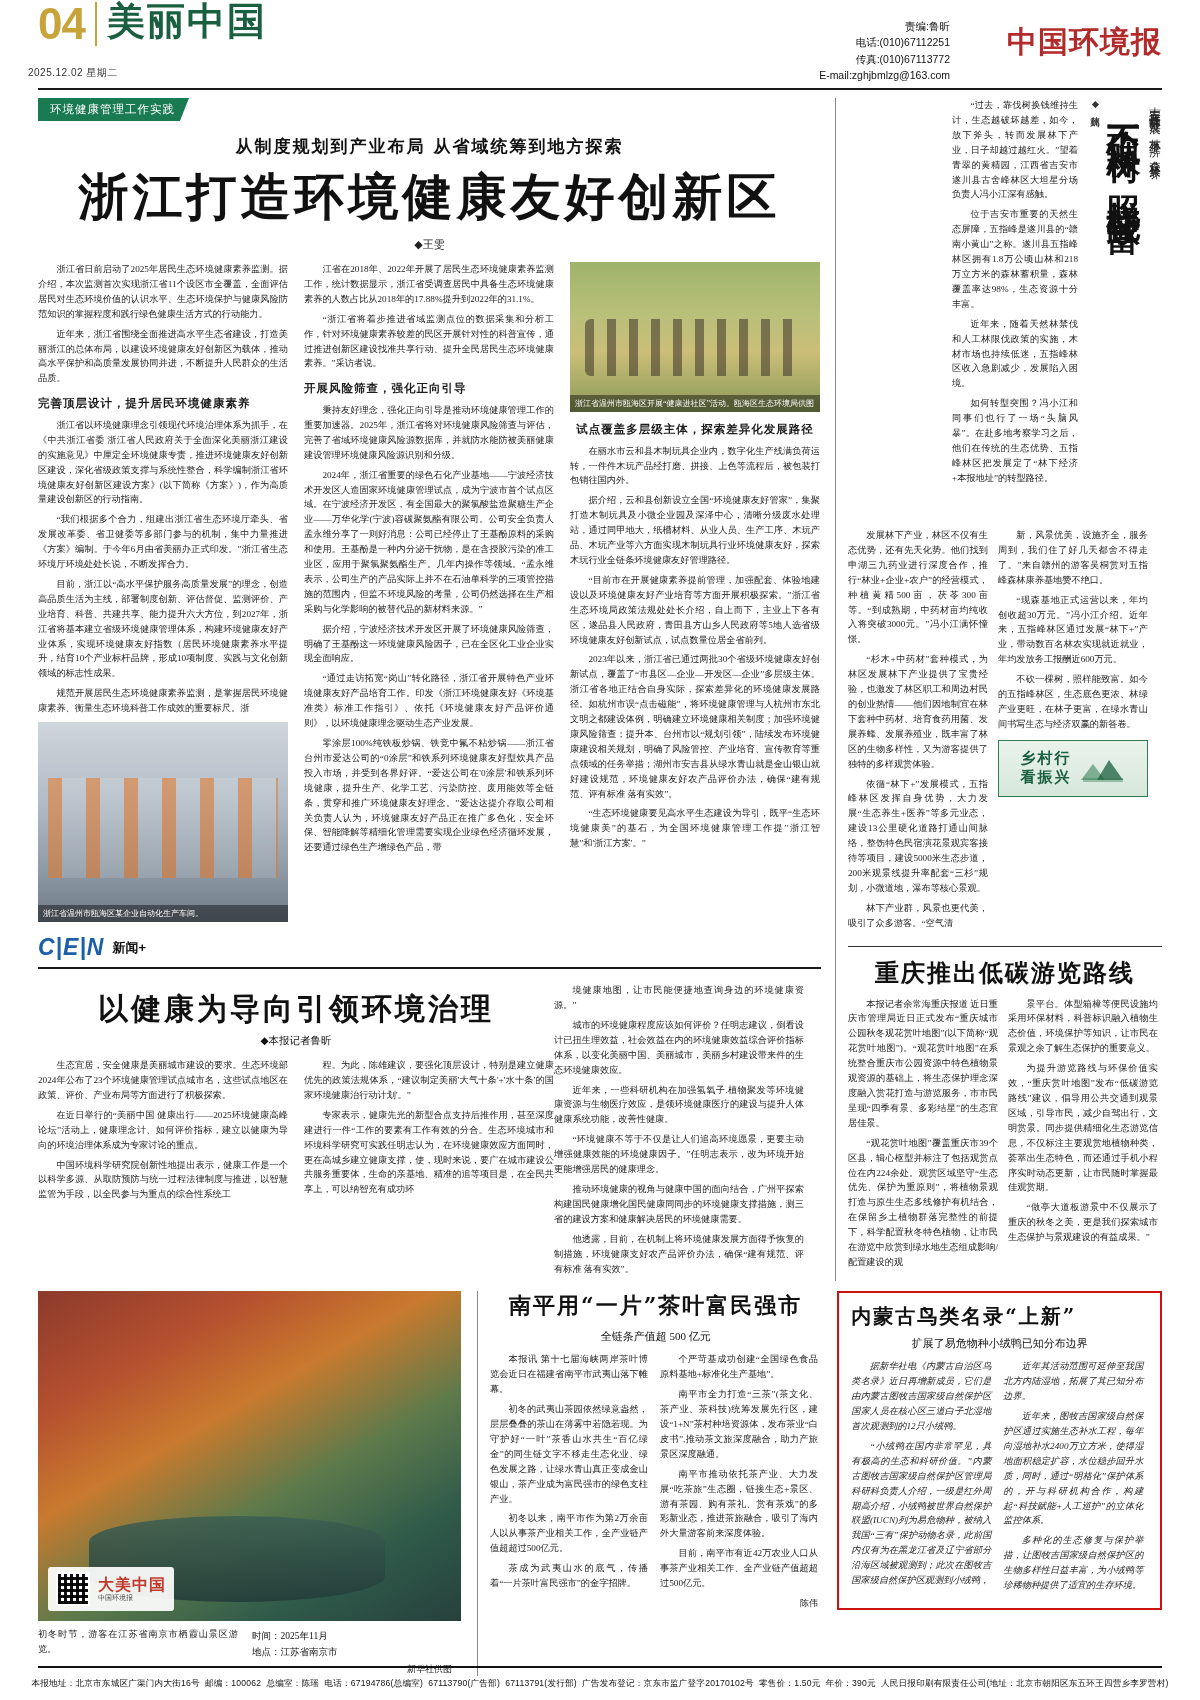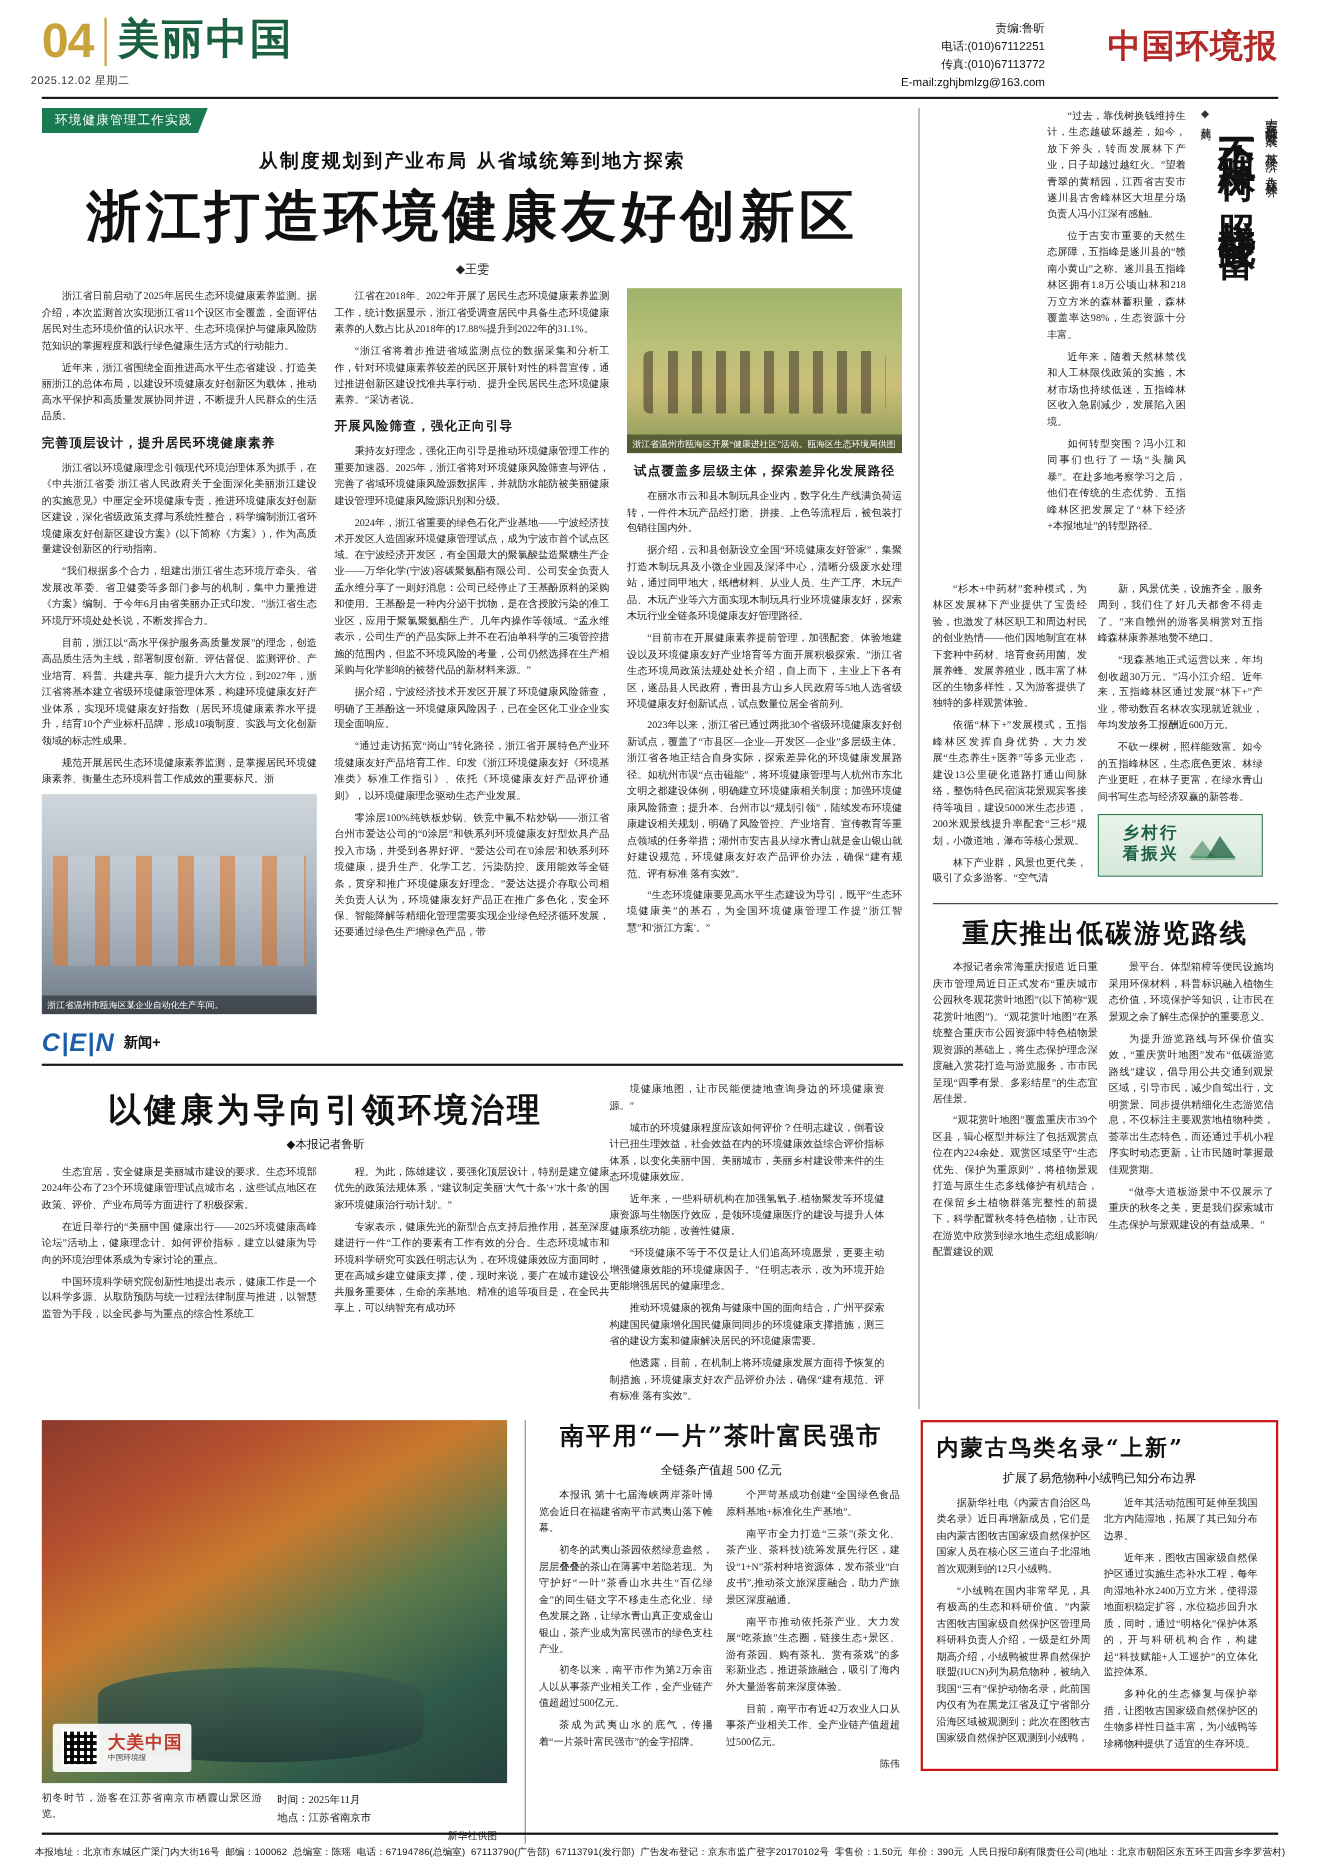--- a/index.html
+++ b/index.html
@@ -9,21 +9,21 @@
     background:#ffffff;
     font-family:"Liberation Serif", "DejaVu Serif", serif;
     color:#111;
     position:relative;
     overflow:hidden;
   }
   .page { position:relative; width:1200px; height:1700px; padding:0; }
 
   
   .masthead { position:relative; height:92px; padding:14px 38px 0 38px; }
-  .mh-left { position:absolute; left:38px; top:16px; display:flex; align-items:flex-start; }
+  .mh-left { position:absolute; left:38px; top:2px; display:flex; align-items:flex-start; }
   .pagenum {
     font-family:"Liberation Sans", sans-serif;
     font-size:44px; font-weight:bold; color:#c8a33a; line-height:1;
     letter-spacing:-1px;
   }
   .mh-sep { width:2px; background:#c8a33a; height:44px; margin:0 10px; }
   .mh-title {
     font-family:"DejaVu Serif", serif; font-weight:bold;
     font-size:38px; color:#1a5f3f; line-height:1; letter-spacing:2px;
   }
@@ -277,20 +277,21 @@
             </div>
             <div style="display:flex; align-items:flex-start;">
               <div class="vbyline">◆刘茂林</div>
               <div class="vtitle">不砍一棵树，照样能致富</div>
               <div class="vsub">吉安五指峰林区发展“林下经济+森林康养”</div>
             </div>
           </div>
 
           <div style="display:flex; gap:10px;">
             <div class="col" style="width:140px;">
+              <p>发展林下产业，林区不仅有生态优势，还有先天化势。他们找到申湖三九药业进行深度合作，推行“林业+企业+农户”的经营模式，种植黄精500亩，茯苓300亩等。“到成熟期，中药材亩均纯收入将突破3000元。”冯小江满怀憧憬。</p>
               <p>“杉木+中药材”套种模式，为林区发展林下产业提供了宝贵经验，也激发了林区职工和周边村民的创业热情——他们因地制宜在林下套种中药材、培育食药用菌、发展养蜂、发展养殖业，既丰富了林区的生物多样性，又为游客提供了独特的多样观赏体验。</p>
               <p>依循“林下+”发展模式，五指峰林区发挥自身优势，大力发展“生态养生+医养”等多元业态，建设13公里硬化道路打通山间脉络，整饬特色民宿演花景观宾客接待等项目，建设5000米生态步道，200米观景线提升率配套“三杉”规划，小微道地，瀑布等核心景观。</p>
               <p>林下产业群，风景也更代美，吸引了众多游客。“空气清</p>
             </div>
             <div class="col" style="width:150px;">
               <p>新，风景优美，设施齐全，服务周到，我们住了好几天都舍不得走了。”来自赣州的游客吴桐赏对五指峰森林康养基地赞不绝口。</p>
               <p>“现森基地正式运营以来，年均创收超30万元。”冯小江介绍。近年来，五指峰林区通过发展“林下+”产业，带动数百名林农实现就近就业，年均发放务工报酬近600万元。</p>
               <p>不砍一棵树，照样能致富。如今的五指峰林区，生态底色更浓、林绿产业更旺，在林子更富，在绿水青山间书写生态与经济双赢的新答卷。</p>
               <div class="badge-rural" style="margin-top:8px;">
                 <div class="bt">
@@ -369,21 +370,21 @@
               <div class="credit">陈伟</div>
             </div>
           </div>
         </div>
       </div>
 
       <div style="width:330px;">
         <div class="redbox">
           <div class="rb-title">内蒙古鸟类名录“上新”</div>
           <div class="rb-sub">扩展了易危物种小绒鸭已知分布边界</div>
-          <div style="display:flex; gap:12px;">
+          <div style="display:flex; gap:12px;font-style:italic;">
             <div class="col" style="width:140px;">
               <p>据新华社电《内蒙古自治区鸟类名录》近日再增新成员，它们是由内蒙古图牧吉国家级自然保护区国家人员在核心区三道白子北湿地首次观测到的12只小绒鸭。</p>
               <p>“小绒鸭在国内非常罕见，具有极高的生态和科研价值。”内蒙古图牧吉国家级自然保护区管理局科研科负责人介绍，一级是红外周期高介绍，小绒鸭被世界自然保护联盟(IUCN)列为易危物种，被纳入我国“三有”保护动物名录，此前国内仅有为在黑龙江省及辽宁省部分沿海区域被观测到；此次在图牧吉国家级自然保护区观测到小绒鸭，</p>
             </div>
             <div class="col" style="width:140px;">
               <p>近年其活动范围可延伸至我国北方内陆湿地，拓展了其已知分布边界。</p>
               <p>近年来，图牧吉国家级自然保护区通过实施生态补水工程，每年向湿地补水2400万立方米，使得湿地面积稳定扩容，水位稳步回升水质，同时，通过“明格化”保护体系的，开与科研机构合作，构建起“科技赋能+人工巡护”的立体化监控体系。</p>
               <p>多种化的生态修复与保护举措，让图牧吉国家级自然保护区的生物多样性日益丰富，为小绒鸭等珍稀物种提供了适宜的生存环境。</p>
             </div>
           </div>

